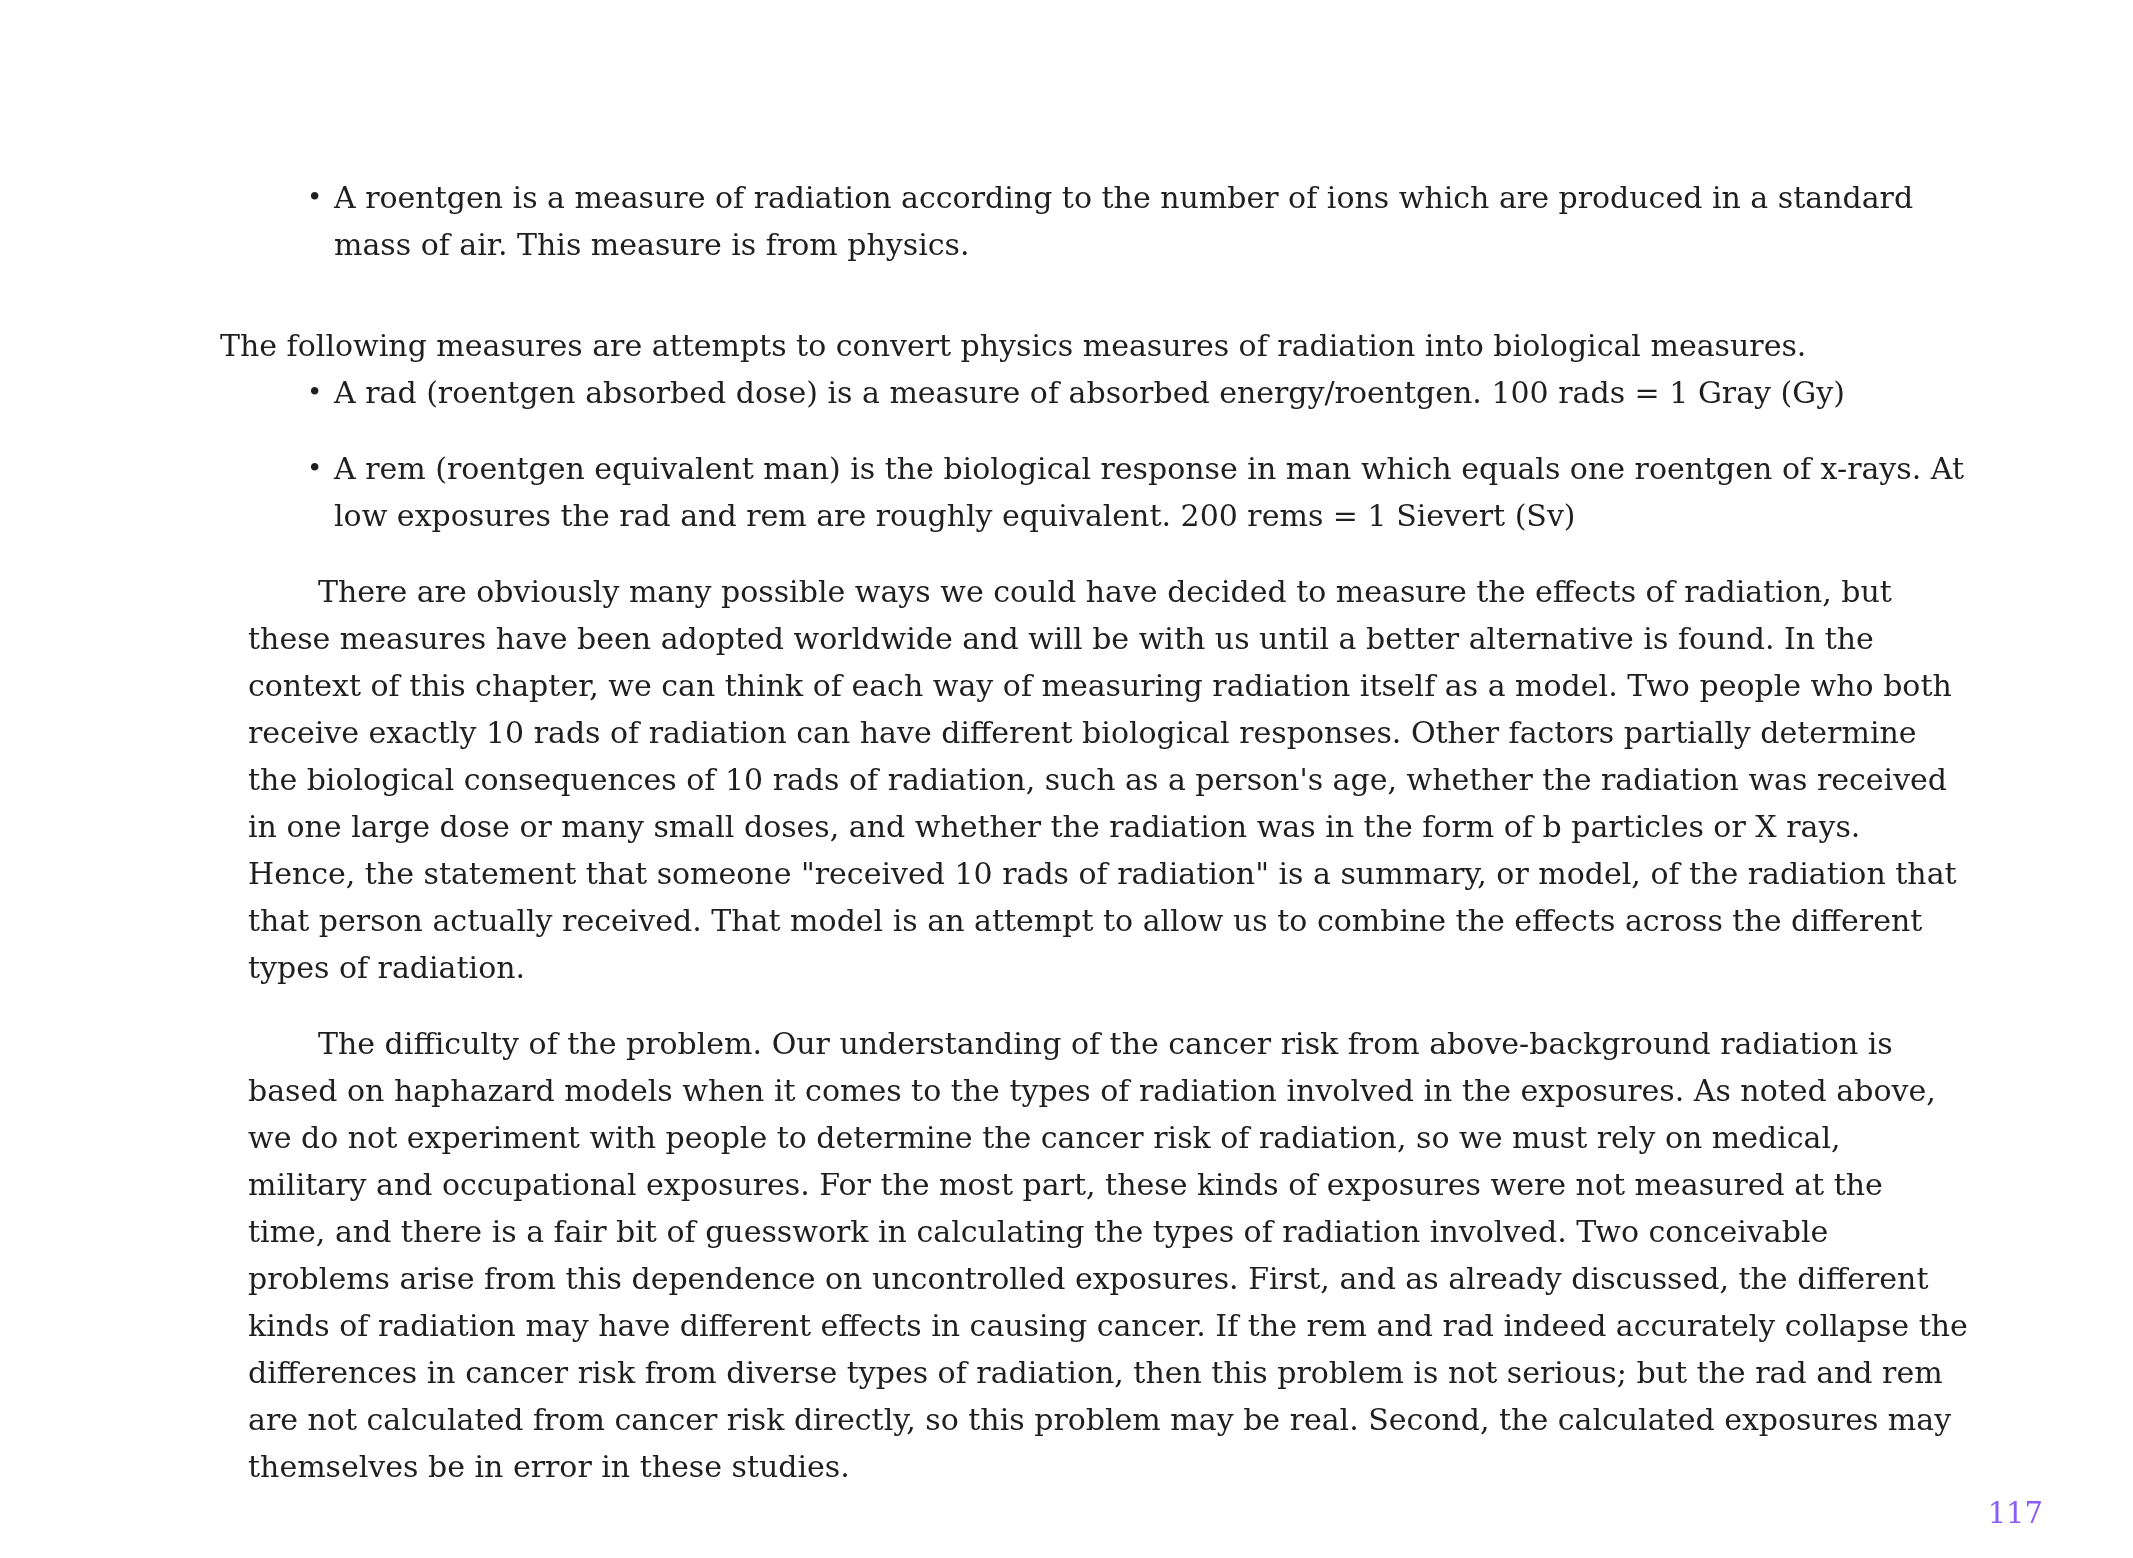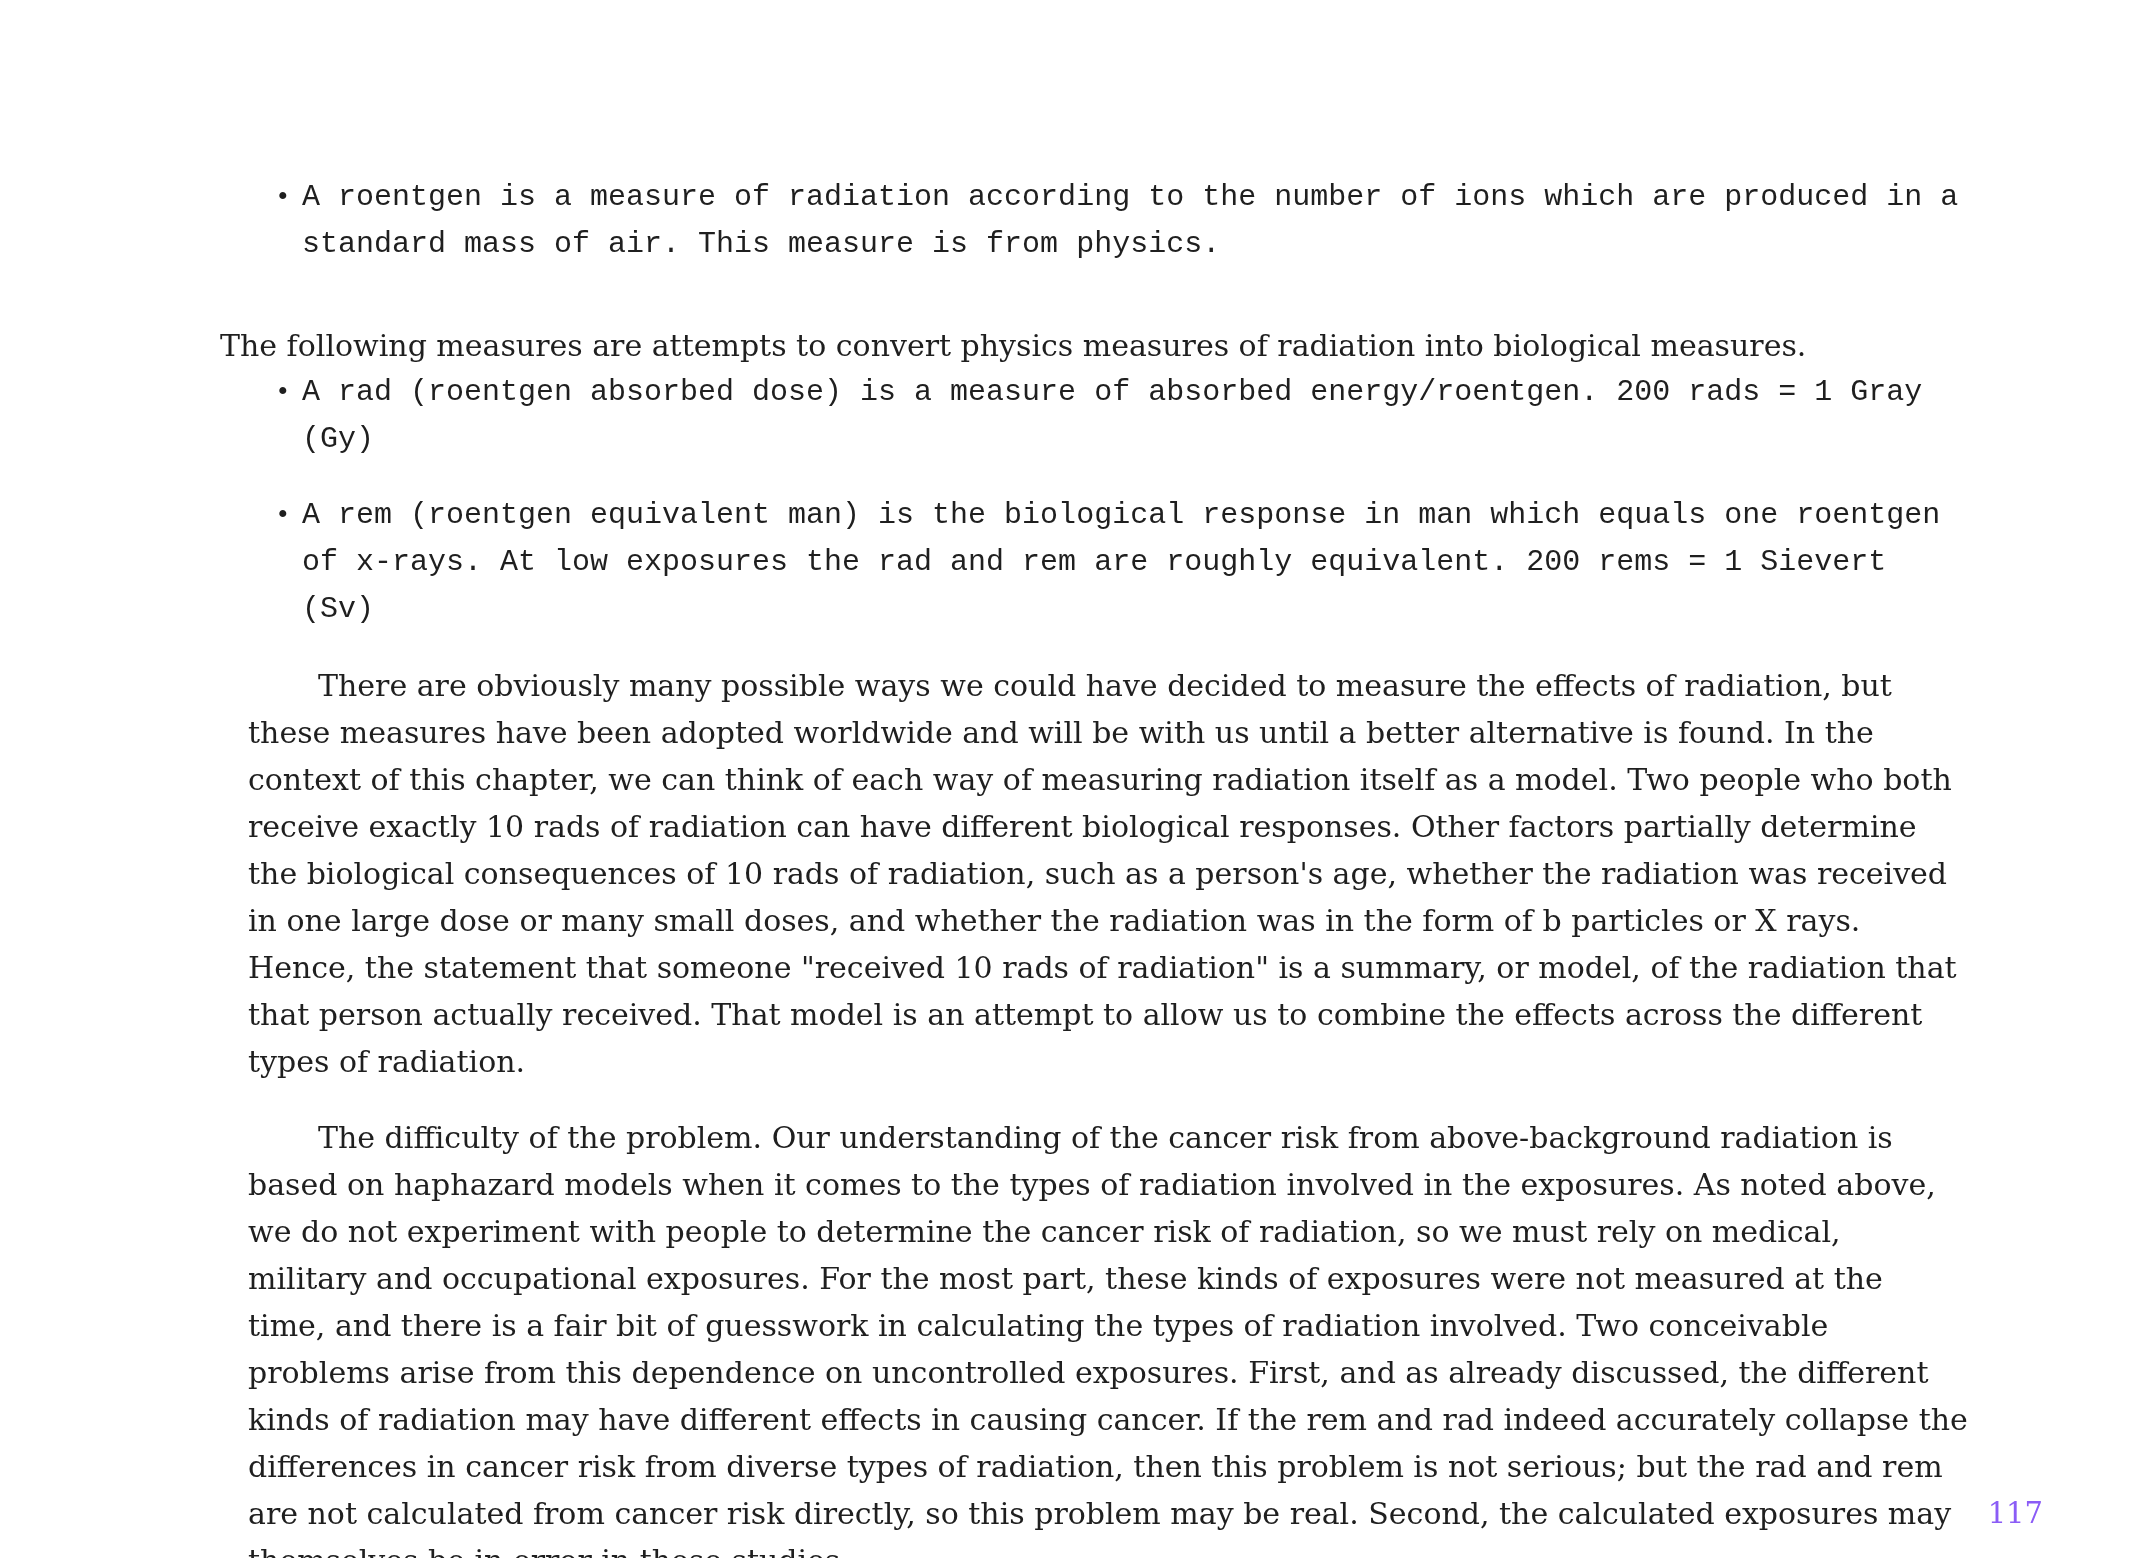--- a/index.html
+++ b/index.html
@@ -25,22 +25,21 @@
     color: #1f1f1f;
     text-align: left;
   }
   ul.bullet-list {
     list-style: none;
     margin: 0;
     padding: 0;
   }
   ul.bullet-list li {
     position: relative;
-    margin-left: 82px;
-    font-family: Liberation Mono, monospace;
+    margin-left: 114px;
   }
   ul.bullet-list li::before {
     content: "\2022";
     position: absolute;
     left: -27px;
     top: 0;
     font-size: 26px;
   }
   ul.bullet-list li + li {
     margin-top: 29px;
@@ -73,21 +72,21 @@
 
 <div class="page" style="color: rgb(31, 31, 31); background: rgb(255, 255, 255);">
 
   <ul class="bullet-list top-list">
     <li>A roentgen is a measure of radiation according to the number of ions which are produced in a standard mass of air. This measure is from physics.</li>
   </ul>
 
   <p class="intro-para">The following measures are attempts to convert physics measures of radiation into biological measures.</p>
 
   <ul class="bullet-list measures-list">
-    <li>A rad (roentgen absorbed dose) is a measure of absorbed energy/roentgen. 200 rads = 1 Gray (Gy)</li>
+    <li>A rad (roentgen absorbed dose) is a measure of absorbed energy/roentgen. 100 rads = 1 Gray (Gy)</li>
     <li>A rem (roentgen equivalent man) is the biological response in man which equals one roentgen of x-rays. At low exposures the rad and rem are roughly equivalent. 200 rems = 1 Sievert (Sv)</li>
   </ul>
 
   <p class="body-para">There are obviously many possible ways we could have decided to measure the effects of radiation, but these measures have been adopted worldwide and will be with us until a better alternative is found. In the context of this chapter, we can think of each way of measuring radiation itself as a model. Two people who both receive exactly 10 rads of radiation can have different biological responses. Other factors partially determine the biological consequences of 10 rads of radiation, such as a person's age, whether the radiation was received in one large dose or many small doses, and whether the radiation was in the form of b particles or X rays. Hence, the statement that someone "received 10 rads of radiation" is a summary, or model, of the radiation that that person actually received. That model is an attempt to allow us to combine the effects across the different types of radiation.</p>
 
   <p class="body-para">The difficulty of the problem. Our understanding of the cancer risk from above-background radiation is based on haphazard models when it comes to the types of radiation involved in the exposures. As noted above, we do not experiment with people to determine the cancer risk of radiation, so we must rely on medical, military and occupational exposures. For the most part, these kinds of exposures were not measured at the time, and there is a fair bit of guesswork in calculating the types of radiation involved. Two conceivable problems arise from this dependence on uncontrolled exposures. First, and as already discussed, the different kinds of radiation may have different effects in causing cancer. If the rem and rad indeed accurately collapse the differences in cancer risk from diverse types of radiation, then this problem is not serious; but the rad and rem are not calculated from cancer risk directly, so this problem may be real. Second, the calculated exposures may themselves be in error in these studies.</p>
 
   <div class="page-number" style="color: #8b5cf6;">117</div>
 
 </div>

